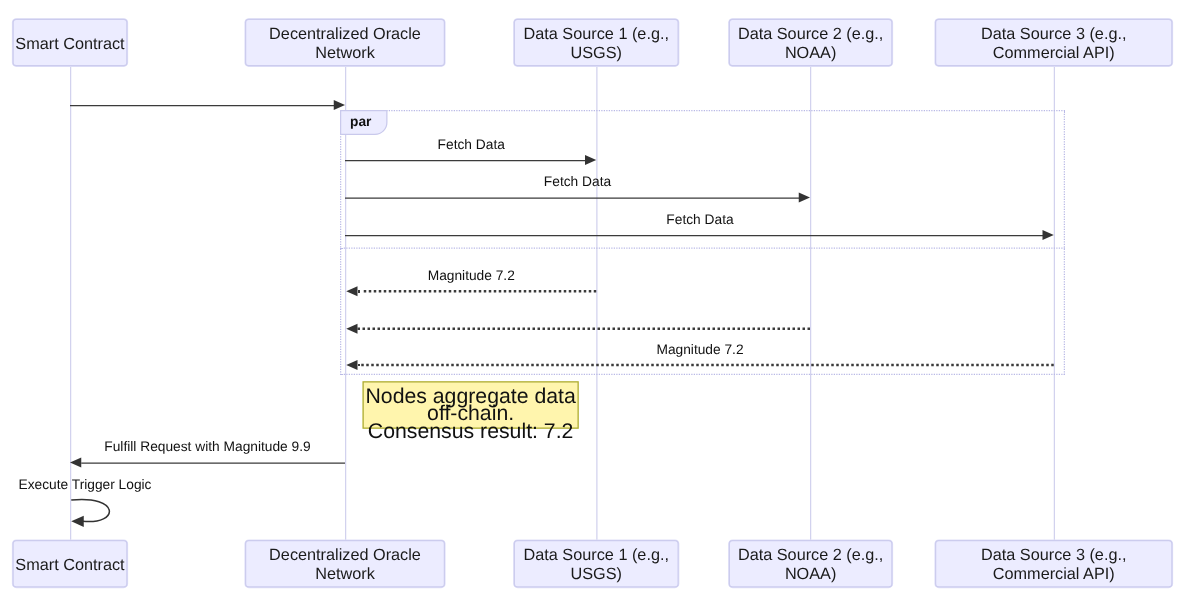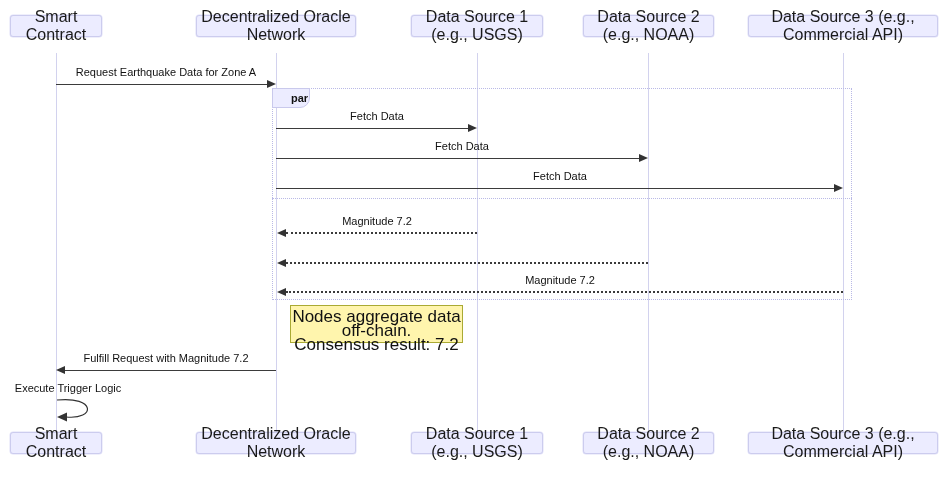--- a/index.html
+++ b/index.html
@@ -7,28 +7,28 @@
   #diagram {
     position: relative;
     width: 948px;
     height: 487px;
     background: #ffffff;
     overflow: hidden;
     color: #222;
   }
   .actor-box {
     position: absolute;
-    height: 22px;
+    height: 38px;
     background: #ECECFF;
     border: 1px solid #CCCCEE;
     border-radius: 3px;
     display: flex;
     align-items: center;
     justify-content: center;
-    font-size: 16px;
+    font-size: 13px;
     color: #1a1a1a;
     text-align: center;
     box-shadow: 0 0 0 0.5px #e0e0f8;
   }
   .lifeline {
     position: absolute;
     width: 1px;
     top: 53px;
     height: 380px;
     background: #d2d2ee;
@@ -79,21 +79,21 @@
   .par-label {
     position: absolute;
     left: 272px; top: 88px;
     width: 38px; height: 20px;
     background: #ECECFF;
     border: 1px solid #c9c9ec;
     border-bottom-right-radius: 10px;
     font-size: 11px;
     font-weight: bold;
     color: #111;
-    padding: 3px 0 0 18px;
+    padding: 3px 0 0 7px;
   }
   .note-box {
     position: absolute;
     left: 290px; top: 305px;
     width: 173px; height: 38px;
     background: #FFF5AD;
     border: 1px solid #AAAA33;
     font-size: 17px;
     color: #111;
     text-align: center;
@@ -122,21 +122,20 @@
   <div class="actor-box" style="left:411px; top:15px; width:132px">Data Source 1 (e.g., USGS)</div>
   <div class="actor-box" style="left:583px; top:15px; width:131px">Data Source 2 (e.g., NOAA)</div>
   <div class="actor-box" style="left:748px; top:15px; width:190px">Data Source 3 (e.g., Commercial API)</div>
 
   <div class="actor-box" style="left:10px;  top:432px; width:92px">Smart Contract</div>
   <div class="actor-box" style="left:196px; top:432px; width:160px">Decentralized Oracle Network</div>
   <div class="actor-box" style="left:411px; top:432px; width:132px">Data Source 1 (e.g., USGS)</div>
   <div class="actor-box" style="left:583px; top:432px; width:131px">Data Source 2 (e.g., NOAA)</div>
   <div class="actor-box" style="left:748px; top:432px; width:190px">Data Source 3 (e.g., Commercial API)</div>
 
-  <div class="msg-label" style="left:56px; top:66px; width:220px">Request Earthquake Data for Zone A</div>
   <div class="msg-line-solid" style="left:56px; top:84px; width:213px"></div>
   <div class="arrowhead-right" style="left:267px; top:80px"></div>
 
   <div class="msg-label" style="left:277px; top:110px; width:200px">Fetch Data</div>
   <div class="msg-line-solid" style="left:276px; top:128px; width:193px"></div>
   <div class="arrowhead-right" style="left:468px; top:124px"></div>
 
   <div class="msg-label" style="left:362px; top:140px; width:200px">Fetch Data</div>
   <div class="msg-line-solid" style="left:276px; top:158px; width:364px"></div>
   <div class="arrowhead-right" style="left:639px; top:154px"></div>
@@ -154,21 +153,21 @@
 
   <div class="msg-label" style="left:460px; top:274px; width:200px">Magnitude 7.2</div>
   <div class="msg-line-dotted" style="left:286px; top:291px; width:557px"></div>
   <div class="arrowhead-left" style="left:277px; top:288px"></div>
 
   <div class="note-box">
     <div>Nodes aggregate data off-chain.</div>
     <div>Consensus result: 7.2</div>
   </div>
 
-  <div class="msg-label" style="left:66px; top:352px; width:200px">Fulfill Request with Magnitude 7.2</div>
+  <div class="msg-label" style="left:66px; top:352px; width:200px">Fulfill Request with Magnitude 9.9</div>
   <div class="msg-line-solid" style="left:65px; top:370px; width:211px"></div>
   <div class="arrowhead-left" style="left:56px; top:366px"></div>
 
   <div class="msg-label" style="left:12px; top:382px; width:112px">Execute Trigger Logic</div>
   <svg class="self-loop" width="46" height="28">
     <path d="M1,4 C40,0 40,24 10,21" fill="none" stroke="#333" stroke-width="1.2"></path>
     <polygon points="1,21 11,16.5 11,25.5" fill="#333"></polygon>
   </svg>
 
 </div>

